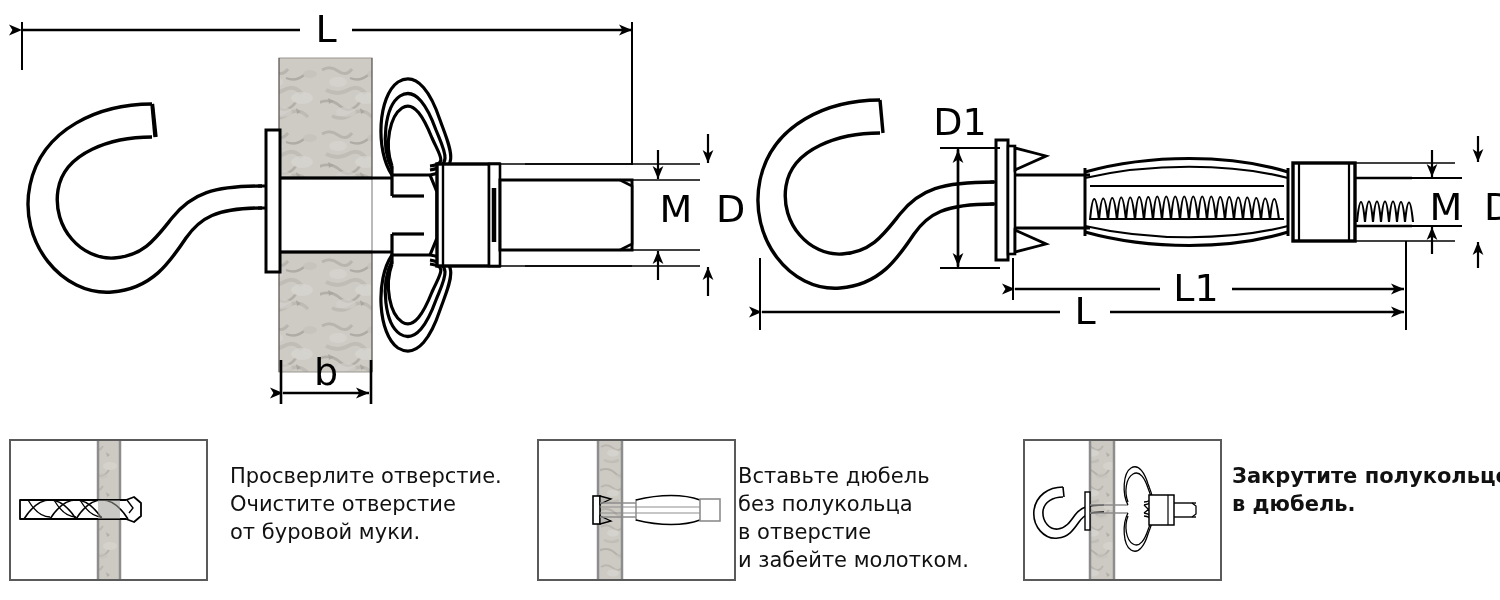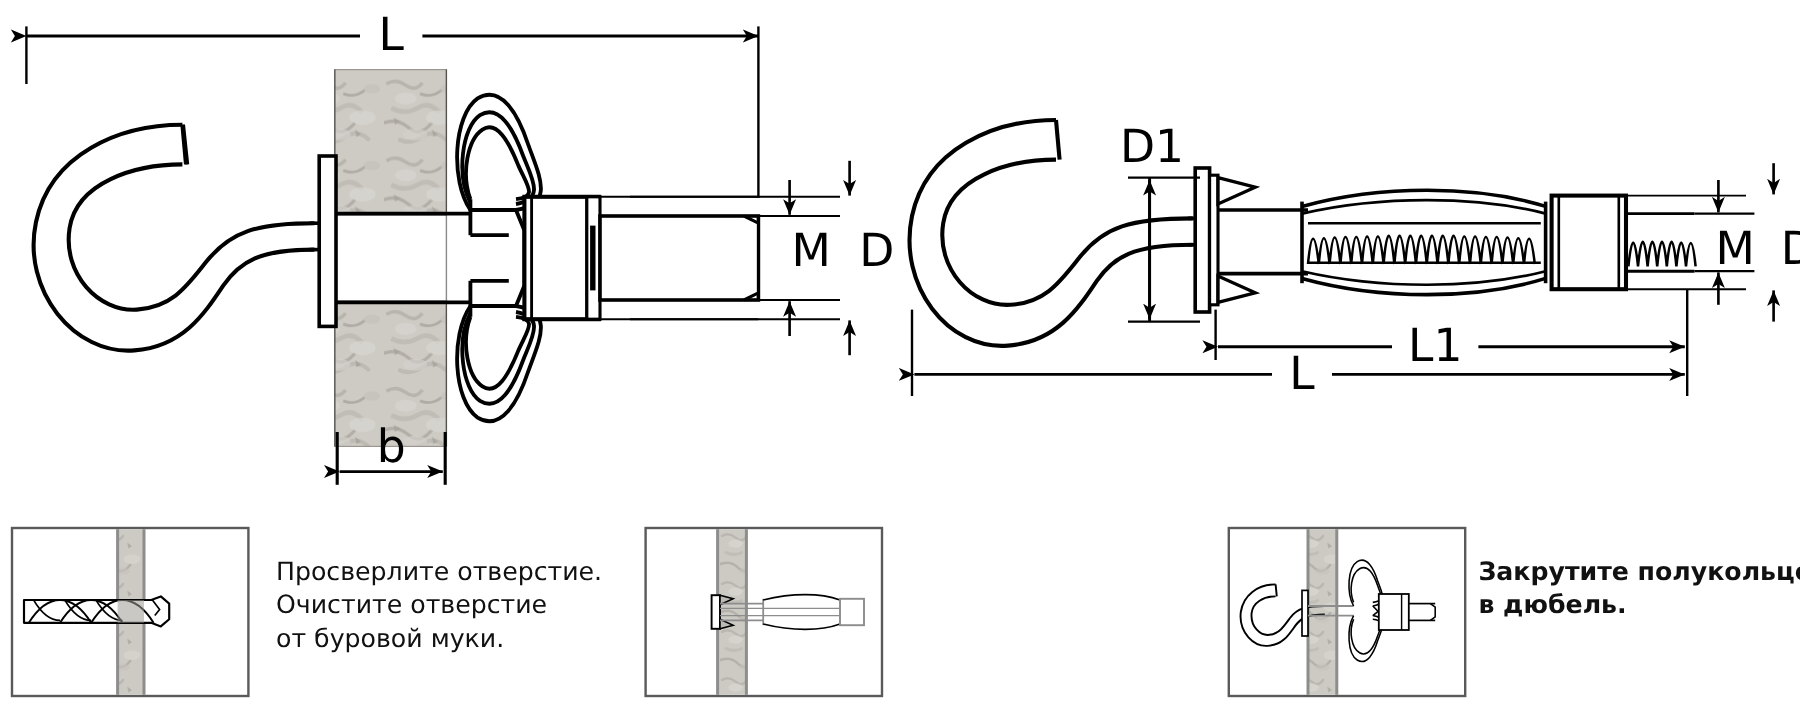--- a/index.html
+++ b/index.html
@@ -330,16 +330,20 @@
     <line x1="1168" y1="495" x2="1168" y2="525" stroke="#000" stroke-width="1.2"></line>
     <line x1="1174" y1="503" x2="1196" y2="503" stroke="#000" stroke-width="1.4"></line>
     <line x1="1174" y1="517" x2="1196" y2="517" stroke="#000" stroke-width="1.4"></line>
     <path d="M1192 503 L1196 506 L1196 514 L1192 517" fill="none" stroke="#000" stroke-width="1.3"></path>
   </g>
 </svg>
 
 <div class="instr-text" style="left:218px;top:462px;margin-left:12px;">Просверлите отверстие.
 Очистите отверстие
 от буровой муки.</div>
+<div class="instr-text" style="left:738px;top:462px;">Вставьте дюбель
+без полукольца
+в отверстие
+и забейте молотком.</div>
 <div class="instr-text" style="left:1232px;top:462px;font-weight:bold;">Закрутите полукольцо
 в дюбель.</div>
 
 </div>
 
 </body></html>

